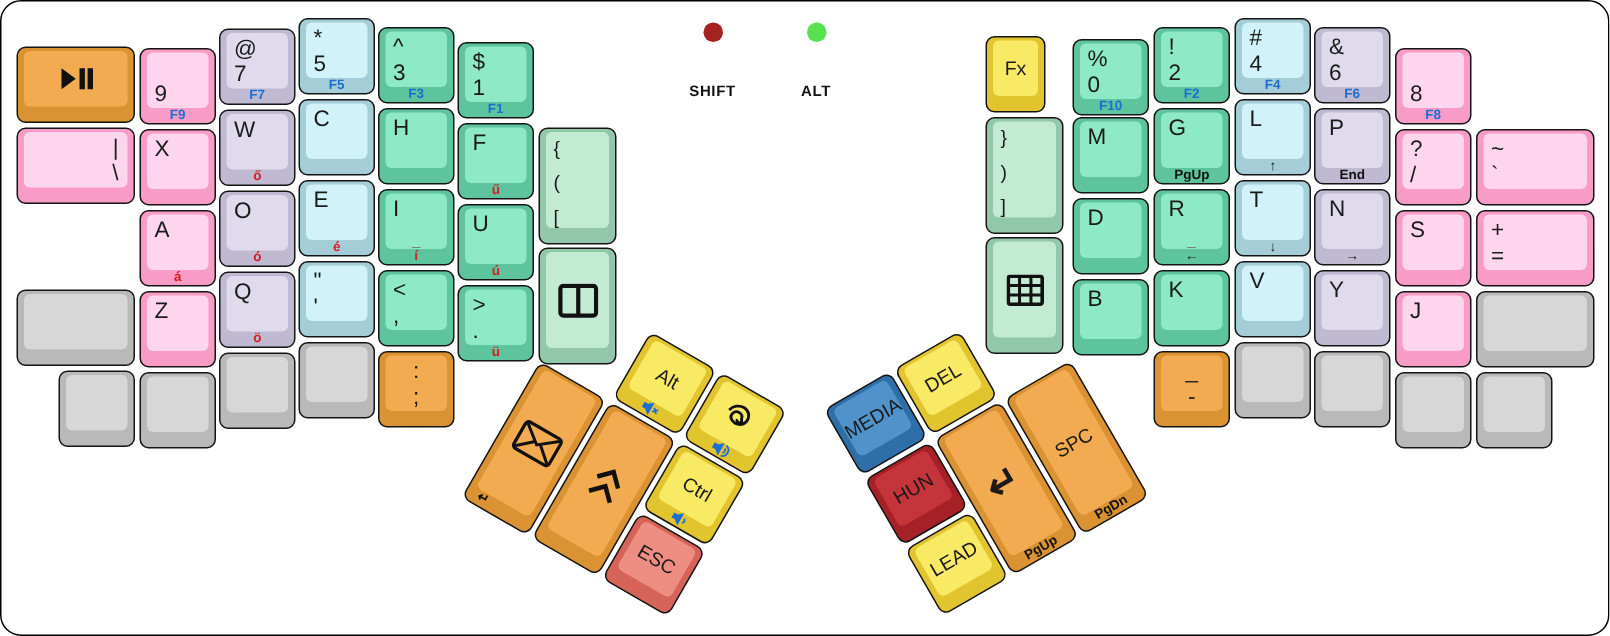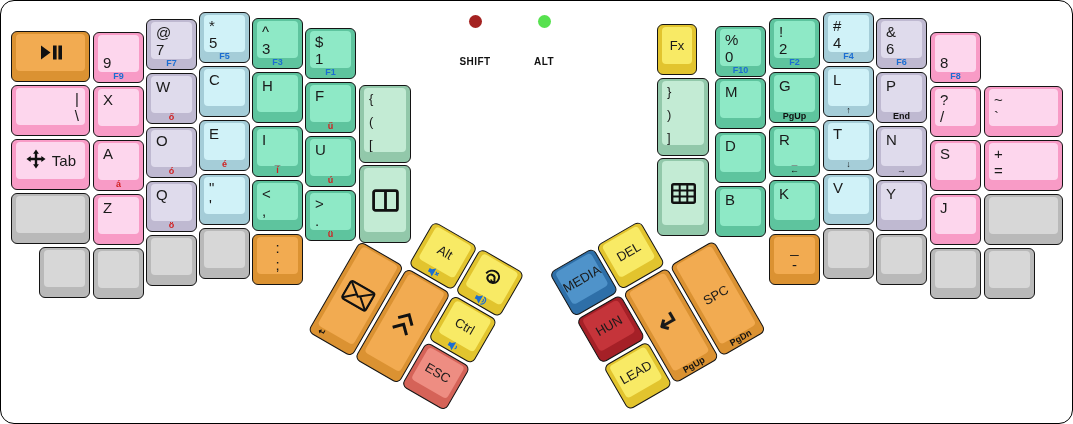--- a/index.html
+++ b/index.html
@@ -143,31 +143,20 @@
     </div>
     <div class="key" style="left: 358px; top: 84px; width: 52px; height: 78px; background: rgb(146, 200, 170);">
       <div class="face" style="background: rgb(195, 235, 212);">
         <div class="lines three">
           <div class="line">{</div>
           <div class="line">(</div>
           <div class="line">[</div>
         </div>
       </div>
     </div>
-    <div class="key" style="left: 10px; top: 138px; width: 79px; height: 51px; background: rgb(248, 155, 198);">
-      <div class="face" style="background: rgb(253, 214, 237);">
-        <div class="facerow">
-          <span><svg width="22" height="22" viewBox="0 0 24 24">
-              <path d="M12 1.6 L15.2 6.2 H8.8 Z M12 22.4 L15.2 17.8 H8.8 Z M1.6 12 L6.2 8.8 V15.2 Z M22.4 12 L17.8 8.8 V15.2 Z" fill="#111"></path>
-              <path d="M12 5v14M5 12h14" stroke="#111" stroke-width="2.6"></path>
-            </svg></span>
-          <span>Tab</span>
-        </div>
-      </div>
-    </div>
     <div class="key" style="left: 92px; top: 139px; width: 51px; height: 51px; background: rgb(248, 155, 198);">
       <div class="face" style="background: rgb(253, 214, 237);">
         <div class="lines">
           <div class="line">A</div>
         </div>
       </div>
       <div class="lip red">á</div>
     </div>
     <div class="key" style="left: 145px; top: 126px; width: 51px; height: 51px; background: rgb(191, 185, 209);">
       <div class="face" style="background: rgb(223, 219, 236);">

